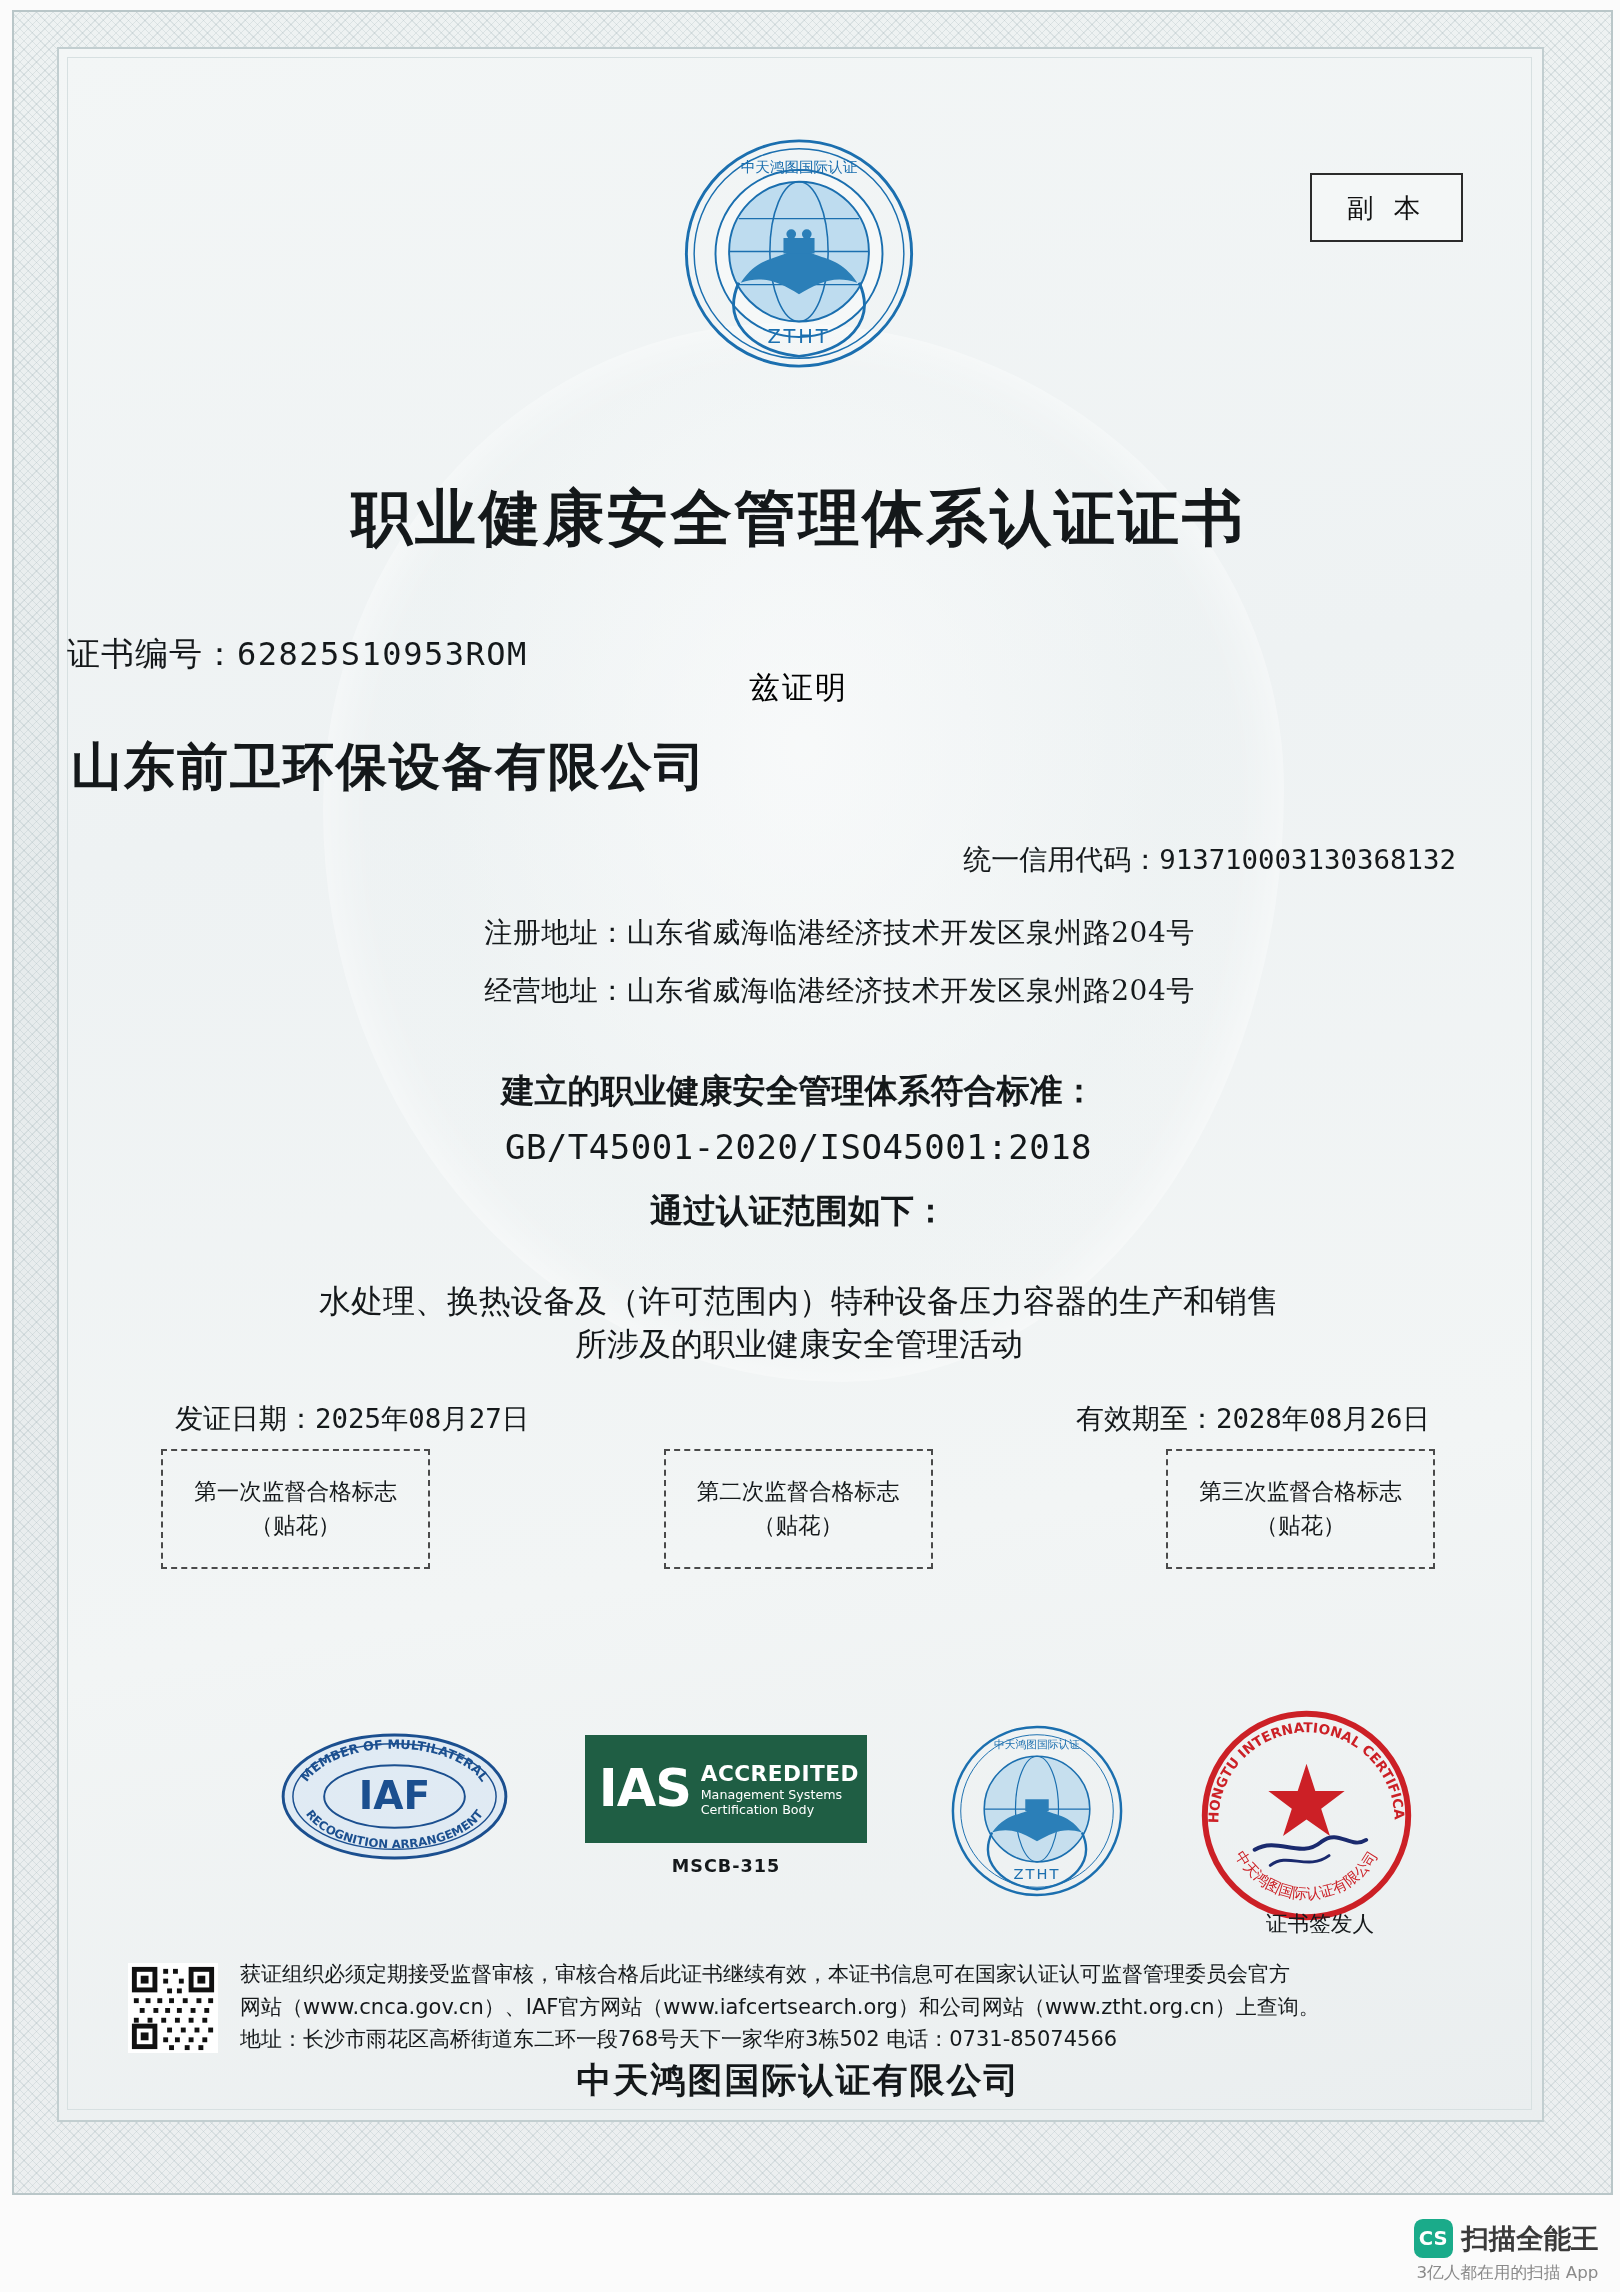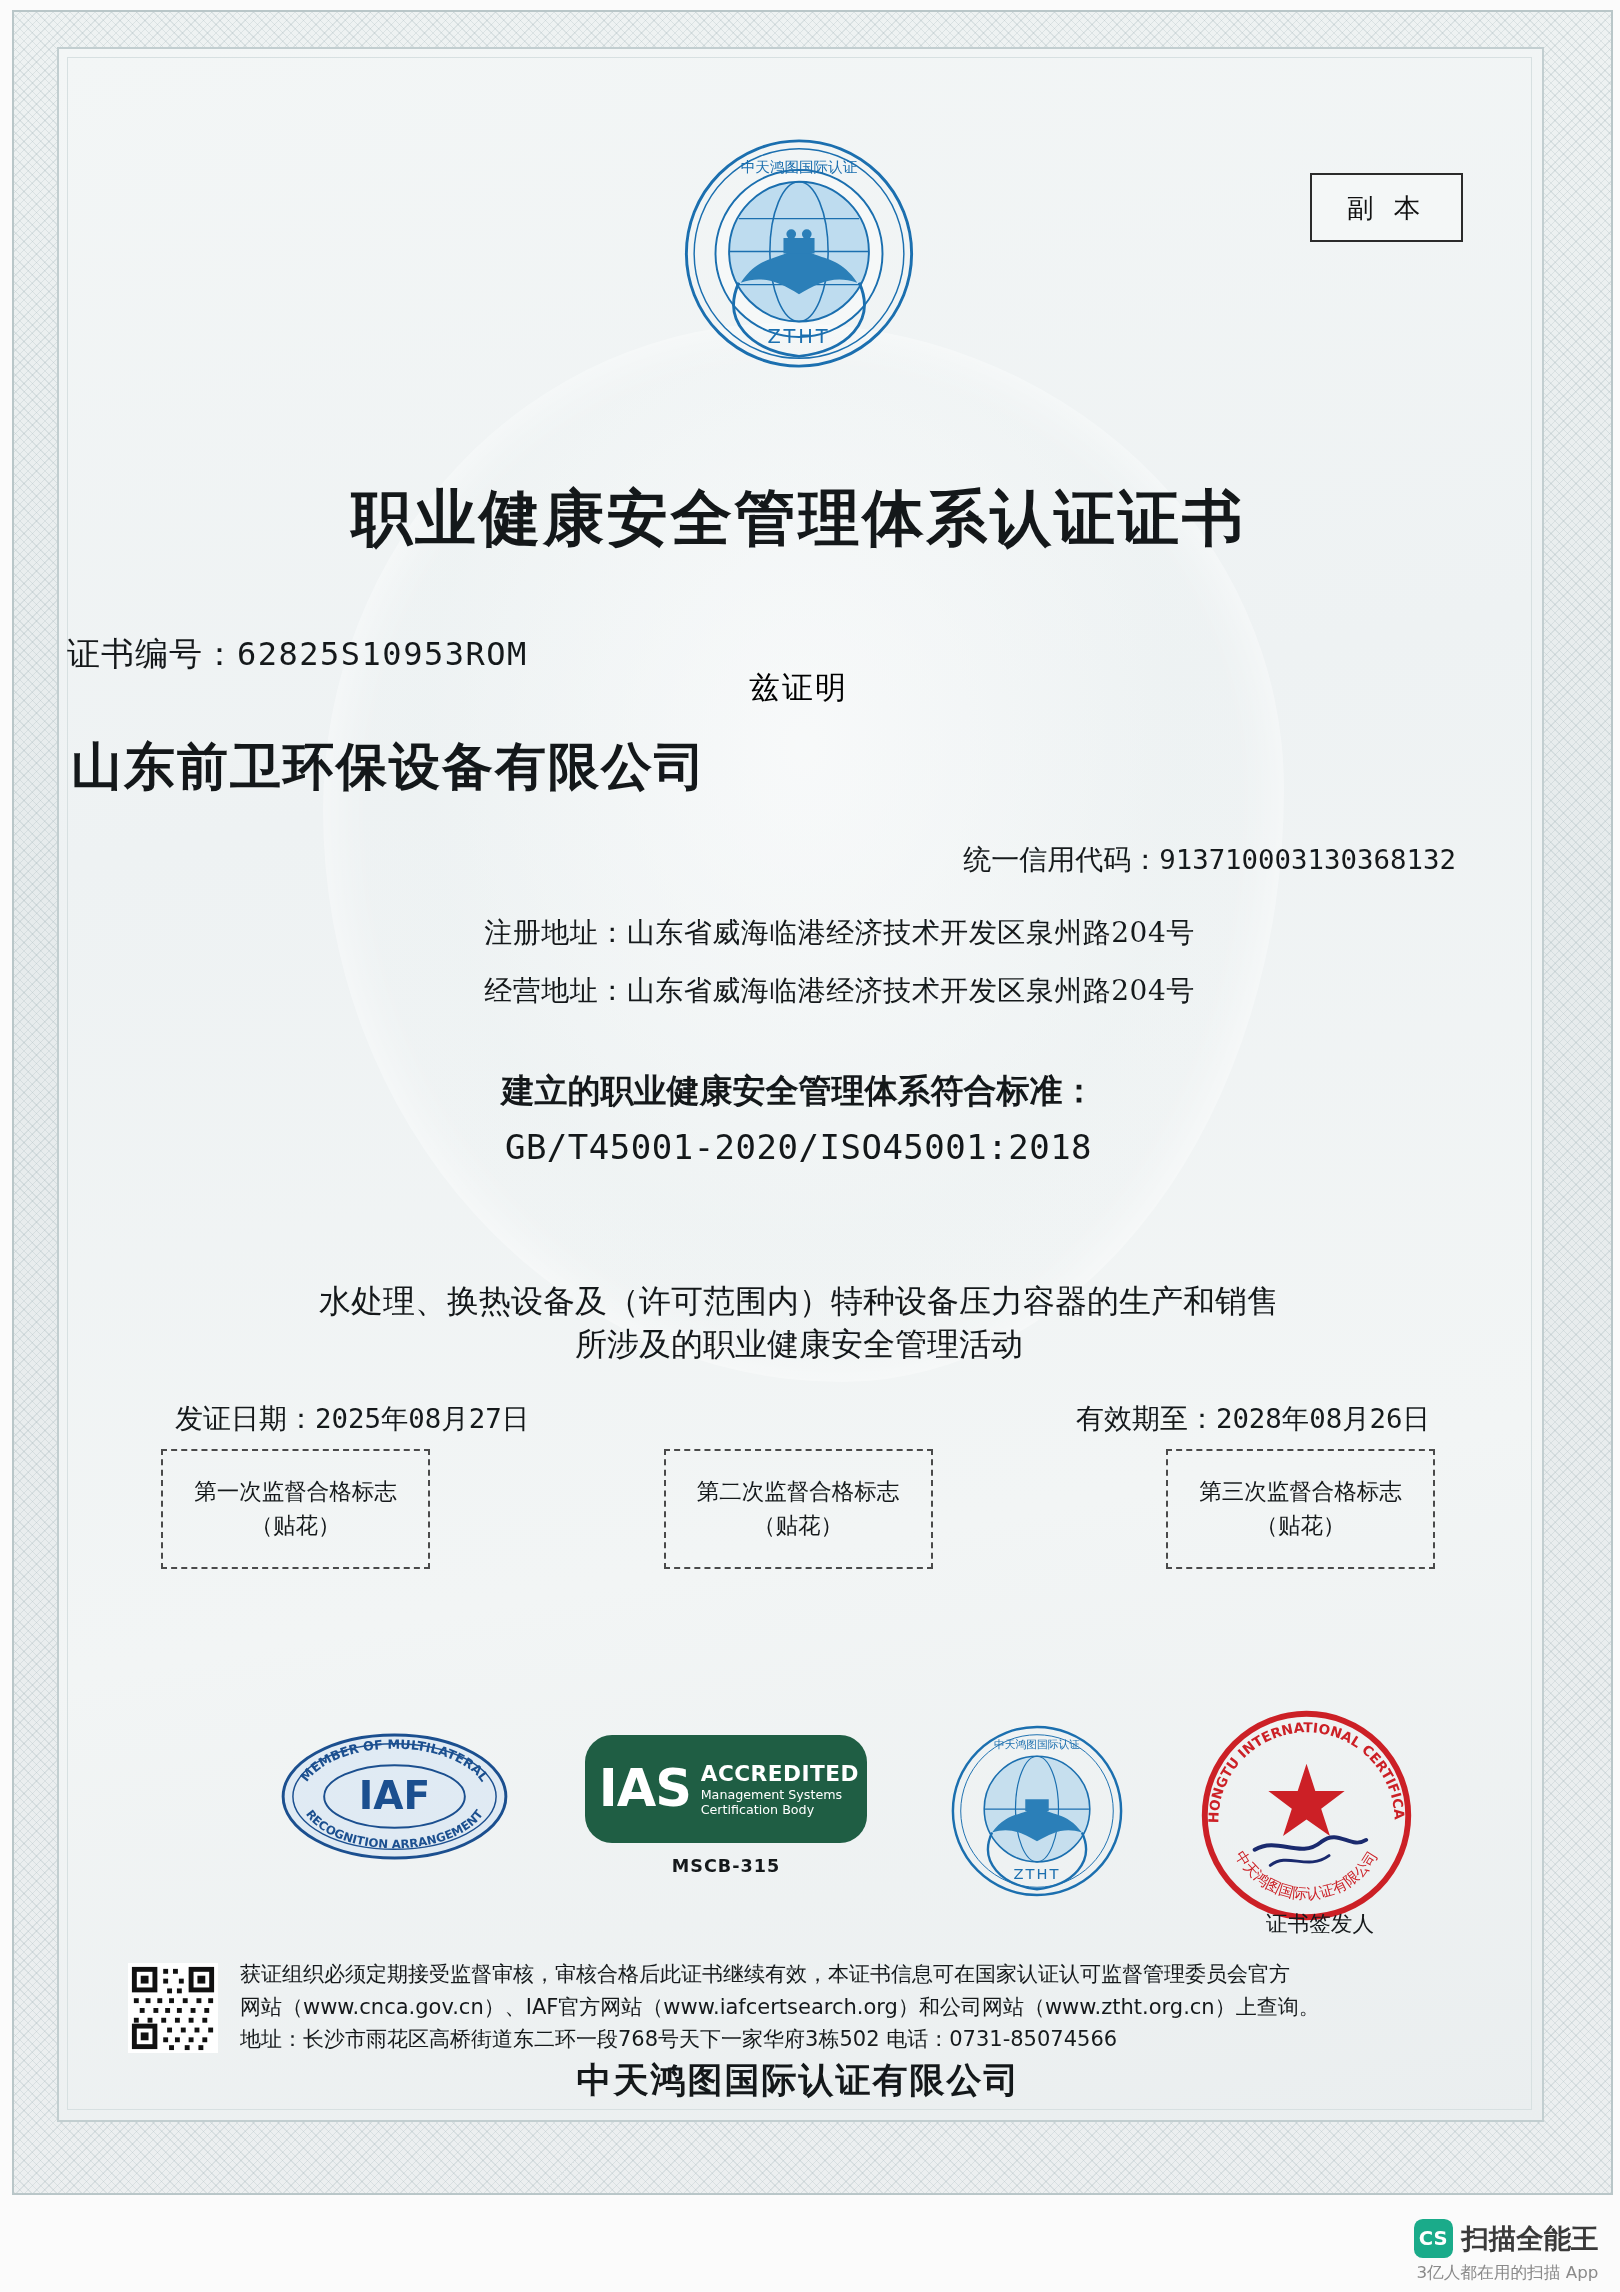--- a/index.html
+++ b/index.html
@@ -221,21 +221,21 @@
     width: 227px; height: 127px;
   }
   
   .ias {
     left: 518px; top: 11.8px;
     width: 282px; height: 125px;
   }
   .ias-box {
     width: 282px; height: 108px;
     background: #1f5e44;
-    display: flex; align-items: center; border-radius: 27px;
+    display: flex; align-items: center;
   }
   .ias-left {
     color: #fff;
     font-family: "DejaVu Sans", sans-serif;
     font-weight: bold;
     font-size: 51px;
     padding-left: 13.7px;
     letter-spacing: -1px;
   }
   .ias-right {
@@ -376,20 +376,21 @@
 
     <div class="credit-code">
       <span>统一信用代码：</span><span class="mono">913710003130368132</span>
     </div>
 
     <div class="addr addr1">注册地址：山东省威海临港经济技术开发区泉州路204号</div>
     <div class="addr addr2">经营地址：山东省威海临港经济技术开发区泉州路204号</div>
 
     <div class="std-head">建立的职业健康安全管理体系符合标准：</div>
     <div class="std-code">GB/T45001-2020/ISO45001:2018</div>
+    <div class="scope-head">通过认证范围如下：</div>
 
     <div class="scope-body">
       <div>水处理、换热设备及（许可范围内）特种设备压力容器的生产和销售</div>
       <div>所涉及的职业健康安全管理活动</div>
     </div>
 
     <div class="dates">
       <div>
         <span>发证日期：</span><span class="mono">2025年08月27日</span>
       </div>

